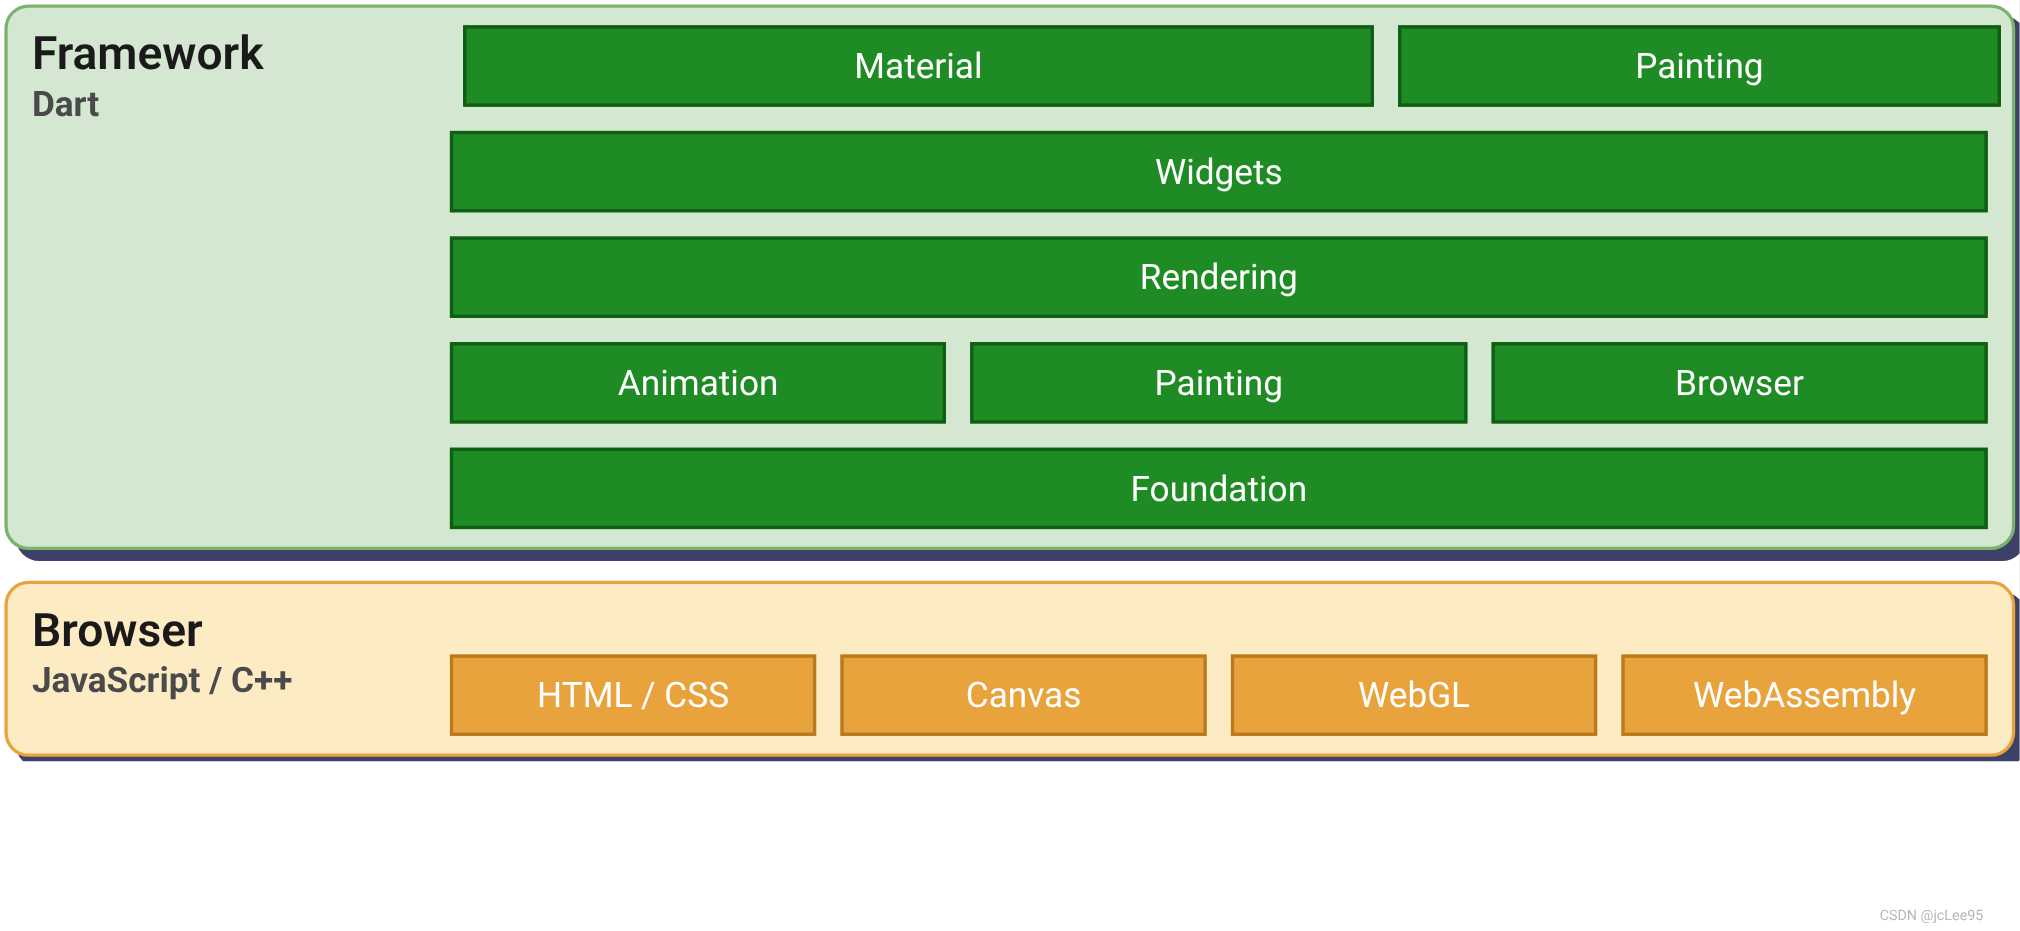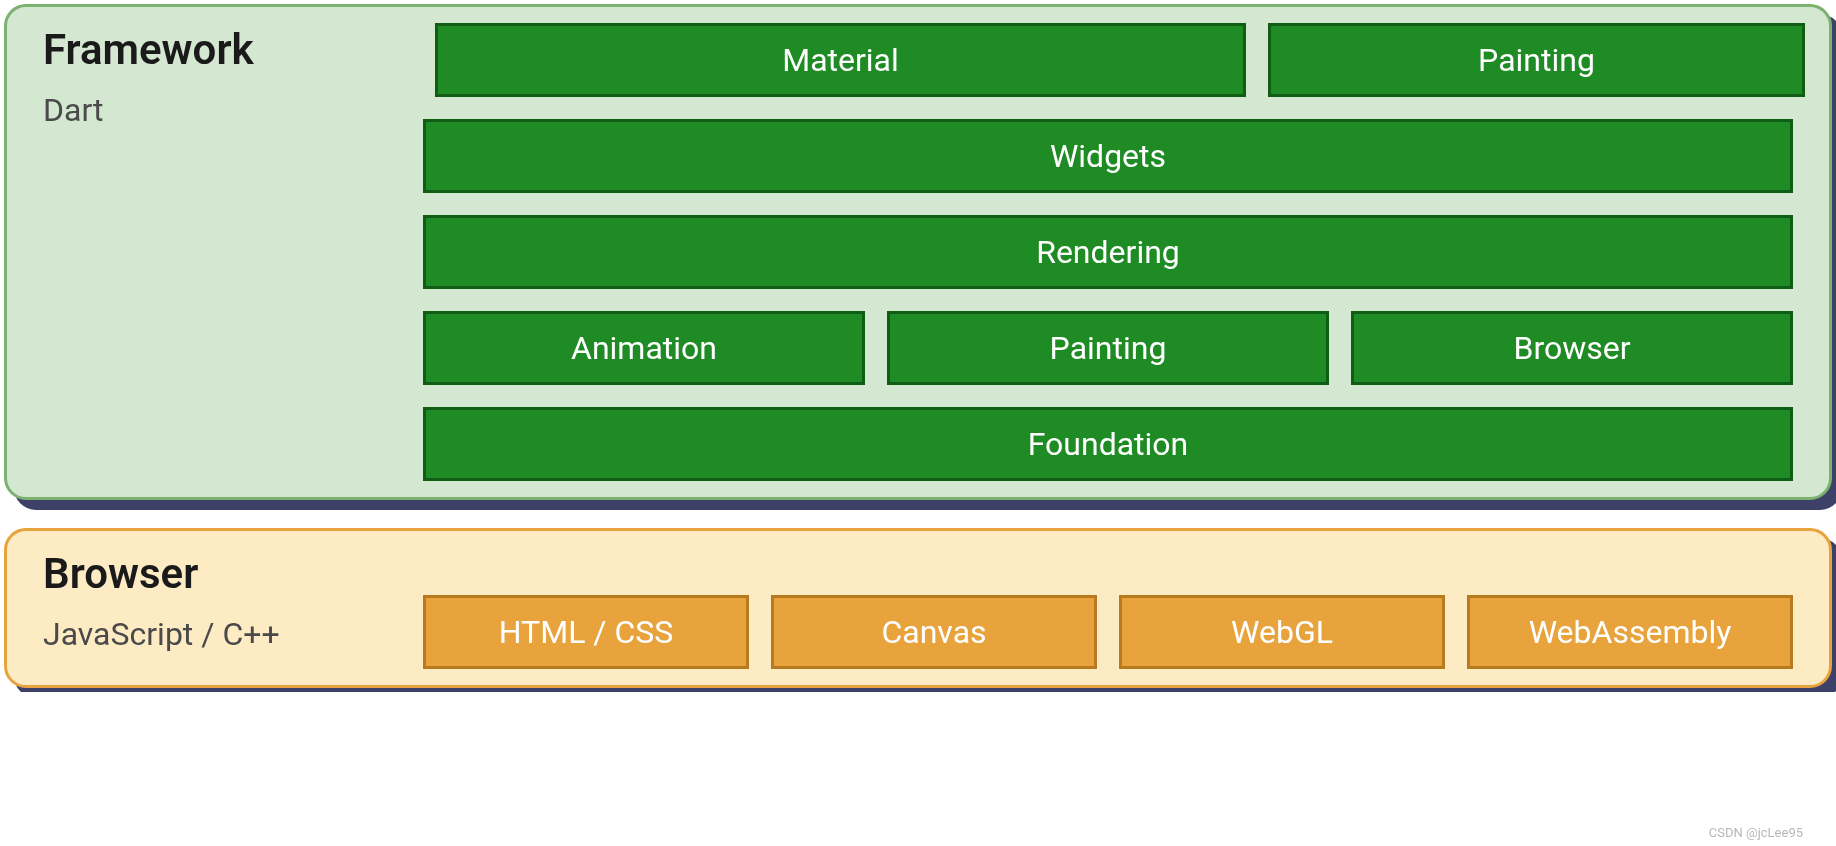--- a/index.html
+++ b/index.html
@@ -8,21 +8,21 @@
       padding: 0;
     }
     body {
       font-family: -apple-system, BlinkMacSystemFont, "Segoe UI", Roboto, Helvetica, Arial, sans-serif;
       background: #ffffff;
       padding: 4px;
       width: 1836px;
     }
     .layer {
       border-radius: 22px;
-      padding: 16px 36px;
+      padding: 16px 22px;
       display: flex;
       gap: 20px;
       position: relative;
     }
     .layer-framework {
       background: #d4e8d1;
       border: 3px solid #7cb26f;
       box-shadow: 10px 10px 0 0 #3d4168;
       margin-bottom: 28px;
     }
@@ -37,23 +37,23 @@
       padding-top: 4px;
     }
     .layer-title {
       font-size: 42px;
       font-weight: 600;
       color: #1a1a1a;
       line-height: 1.1;
     }
     .layer-subtitle {
       font-size: 32px;
-      font-weight: 400;
+      font-weight: 700;
       color: #4a4a4a;
-      margin-top: 18px;
+      margin-top: 2px;
     }
     .layer-content {
       flex: 1;
       display: flex;
       flex-direction: column;
       gap: 22px;
     }
     .row {
       display: flex;
       gap: 22px;

